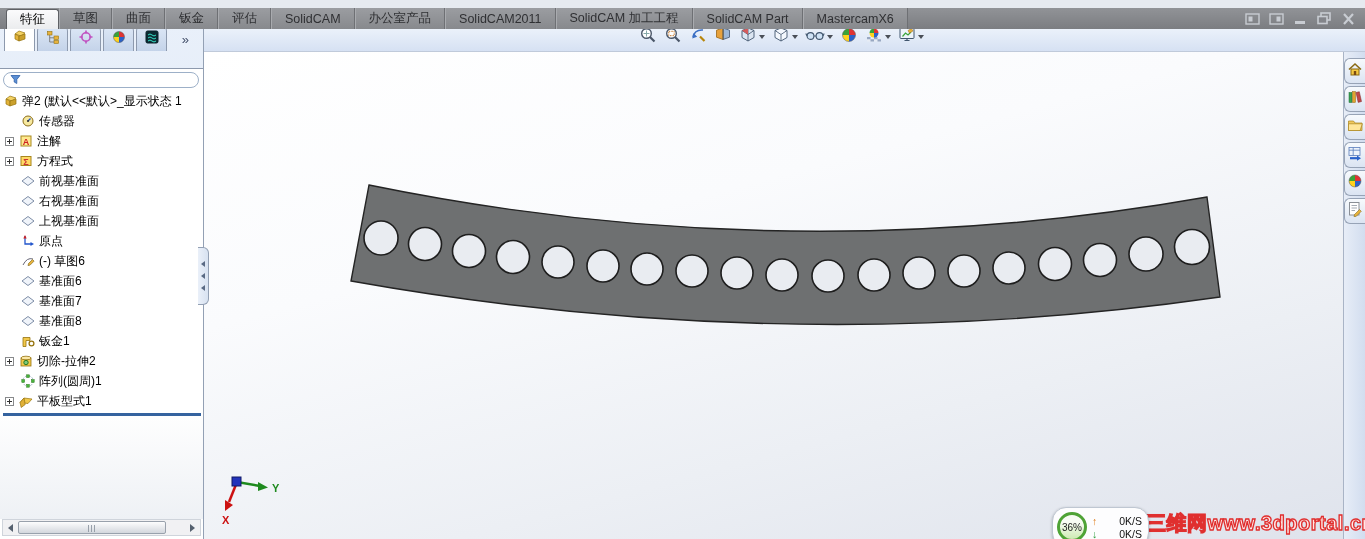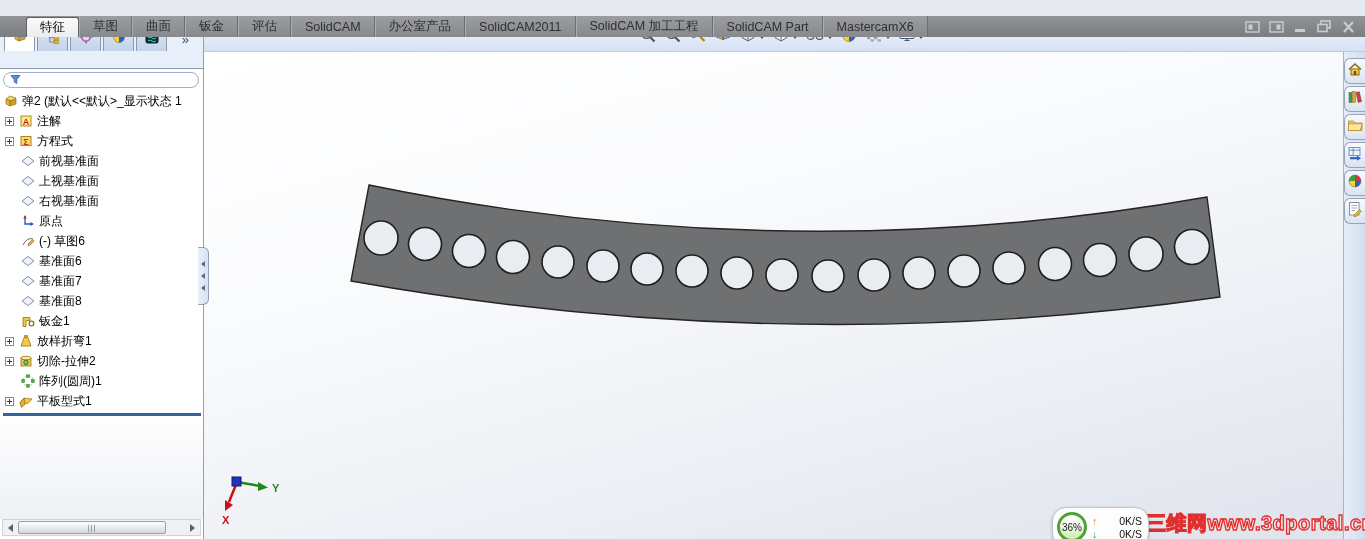--- a/index.html
+++ b/index.html
@@ -1,21 +1,21 @@
 <!DOCTYPE html>
 <html><head>
 <meta charset="utf-8">
 <style>
   * { box-sizing: border-box; margin: 0; padding: 0; }
   html,body { width:1365px; height:539px; overflow:hidden; }
   body { position:relative; font-family:"Liberation Sans","DejaVu Sans",sans-serif; background:#e6eaf0; }
 
   
-  .tabbar { position:absolute; left:0; top:16px; width:1365px; height:21px;
-            background:linear-gradient(#919397,#7b7d81); display:flex; align-items:stretch; z-index:30;padding-left:20px; }
+  .tabbar { position:absolute; left:0; top:8px; width:1365px; height:21px;
+            background:linear-gradient(#919397,#7b7d81); display:flex; align-items:stretch; z-index:30; }
   #cmd-tabs { display:flex; align-items:stretch; padding-left:6px; }
   .cmd-tab { display:flex; align-items:center; justify-content:center; padding:0 13px;
              font-size:12.5px; color:#2f3033; white-space:nowrap; cursor:default;
              background:linear-gradient(#9b9da1,#87898d); border-left:1px solid #a9abaf; border-right:1px solid #6e7074; }
   .cmd-tab.active { background:linear-gradient(#fbfbfc,#ebecee); color:#000;
              border-radius:3px 3px 0 0; border:1px solid #5f6165; border-bottom:none; margin-top:1px; }
   .win-controls { margin-left:auto; display:flex; align-items:center; gap:7px; padding-right:8px; }
   .wc-btn { width:17px; height:14px; display:flex; align-items:center; justify-content:center; }
 
   
@@ -304,20 +304,31 @@
             <svg width="14" height="14" viewBox="0 0 14 14">
               <path d="M2 5l4-3 6 2-4 3z" fill="#f4d263" stroke="#96740f" stroke-width=".7"></path>
               <path d="M2 5l4 2v5l-4-2z" fill="#e3b33a" stroke="#96740f" stroke-width=".7"></path>
               <path d="M6 7l6-2v5l-6 2z" fill="#caa02c" stroke="#96740f" stroke-width=".7"></path>
             </svg>
           </span>
           <span class="lbl">弹2 (默认&lt;&lt;默认&gt;_显示状态 1</span>
         </div>
       <div id="tree-items">
           <div class="trow">
+            <span class="indent"></span>
+            <span class="ticon">
+              <svg width="14" height="14" viewBox="0 0 14 14">
+                <circle cx="7" cy="7" r="5" fill="#f7e9a0" stroke="#8b6d1a"></circle>
+                <path d="M7 7L9.5 4.5" stroke="#2255cc" stroke-width="1.2"></path>
+                <circle cx="7" cy="7" r="1.1" fill="#333"></circle>
+              </svg>
+            </span>
+            <span class="lbl">传感器</span>
+          </div>
+          <div class="trow">
             <span class="expander"></span>
             <span class="ticon">
               <svg width="14" height="14" viewBox="0 0 14 14">
                 <rect x="2" y="2" width="10" height="10" fill="#ffe98f" stroke="#a98a20"></rect>
                 <text x="7" y="11" font-size="9" text-anchor="middle" fill="#cc2222" font-weight="bold" font-family="sans-serif">A</text>
               </svg>
             </span>
             <span class="lbl">注解</span>
           </div>
           <div class="trow">
@@ -339,30 +350,30 @@
             </span>
             <span class="lbl">前视基准面</span>
           </div>
           <div class="trow">
             <span class="indent"></span>
             <span class="ticon">
               <svg width="14" height="14" viewBox="0 0 14 14">
                 <path d="M1 7l6-4.5L13 7 7 11.5z" fill="#e6edf6" fill-opacity=".6" stroke="#7d8da6"></path>
               </svg>
             </span>
+            <span class="lbl">右视基准面</span>
+          </div>
+          <div class="trow">
+            <span class="indent"></span>
+            <span class="ticon">
+              <svg width="14" height="14" viewBox="0 0 14 14">
+                <path d="M1 7l6-4.5L13 7 7 11.5z" fill="#e6edf6" fill-opacity=".6" stroke="#7d8da6"></path>
+              </svg>
+            </span>
             <span class="lbl">上视基准面</span>
-          </div>
-          <div class="trow">
-            <span class="indent"></span>
-            <span class="ticon">
-              <svg width="14" height="14" viewBox="0 0 14 14">
-                <path d="M1 7l6-4.5L13 7 7 11.5z" fill="#e6edf6" fill-opacity=".6" stroke="#7d8da6"></path>
-              </svg>
-            </span>
-            <span class="lbl">右视基准面</span>
           </div>
           <div class="trow">
             <span class="indent"></span>
             <span class="ticon">
               <svg width="14" height="14" viewBox="0 0 14 14">
                 <path d="M4 2v8h7" fill="none" stroke="#2255cc" stroke-width="1.3"></path>
                 <path d="M13 10l-3.5-2v4z" fill="#2255cc"></path>
                 <path d="M4 1L2.3 4.5h3.4z" fill="#cc2222"></path>
               </svg>
             </span>
@@ -407,30 +418,20 @@
           </div>
           <div class="trow">
             <span class="indent"></span>
             <span class="ticon">
               <svg width="14" height="14" viewBox="0 0 14 14">
                 <path d="M2 3.5h7v3H5v6H2z" fill="#f2c84b" stroke="#96740f" stroke-width=".8"></path>
                 <circle cx="10.5" cy="9.5" r="2.4" fill="none" stroke="#96740f" stroke-width="1.3"></circle>
               </svg>
             </span>
             <span class="lbl">钣金1</span>
-          </div>
-          <div class="trow">
-            <span class="expander"></span>
-            <span class="ticon">
-              <svg width="14" height="14" viewBox="0 0 14 14">
-                <path d="M5 3.5h4l3 8.5H2z" fill="#f2c84b" stroke="#96740f" stroke-width=".8"></path>
-                <rect x="5.3" y="1.5" width="3.4" height="2.2" fill="#caa02c" stroke="#96740f" stroke-width=".5"></rect>
-              </svg>
-            </span>
-            <span class="lbl">放样折弯1</span>
           </div>
           <div class="trow">
             <span class="expander"></span>
             <span class="ticon">
               <svg width="14" height="14" viewBox="0 0 14 14">
                 <rect x="2" y="4" width="10" height="8" fill="#f2c84b" stroke="#96740f" stroke-width=".8"></rect>
                 <ellipse cx="7" cy="4" rx="5" ry="1.8" fill="#fbe7a6" stroke="#96740f" stroke-width=".8"></ellipse>
                 <circle cx="7" cy="8.5" r="2.2" fill="#7dc87d" stroke="#2c7a22"></circle>
               </svg>
             </span>

